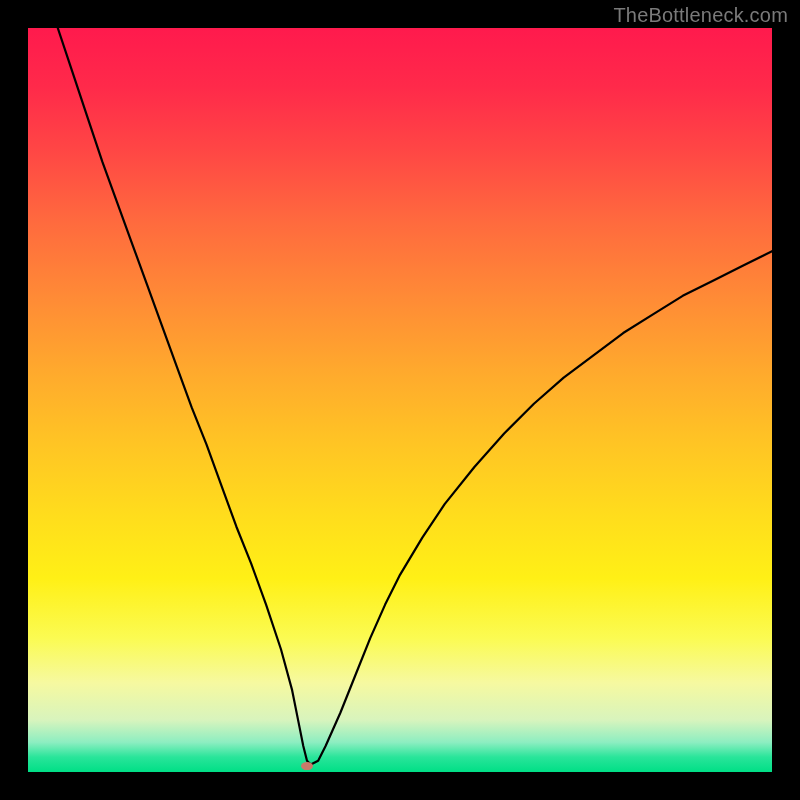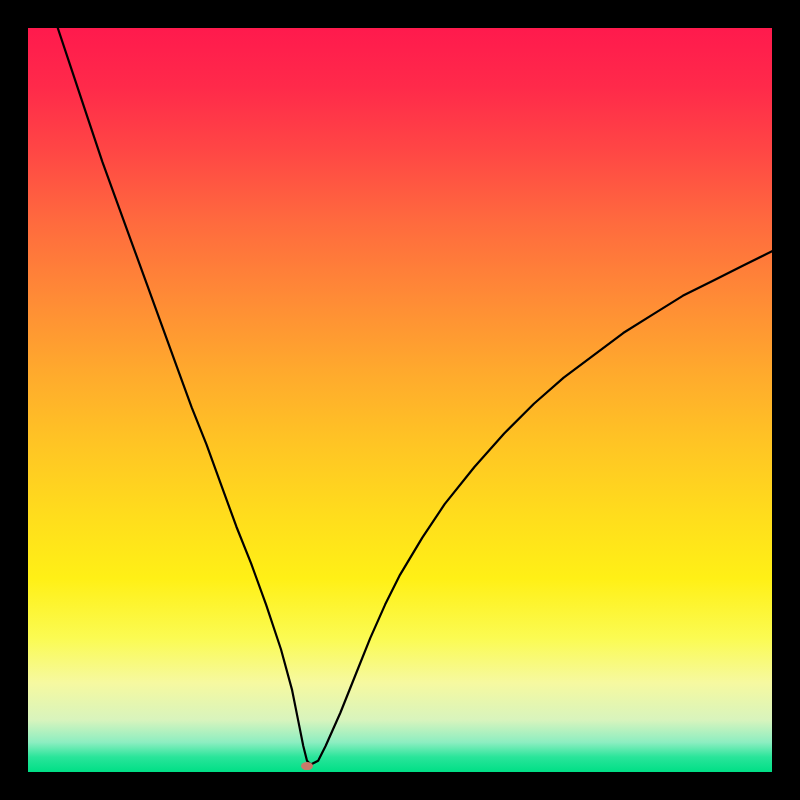--- a/index.html
+++ b/index.html
@@ -59,20 +59,21 @@
   }
   svg.curve {
     position: absolute;
     inset: 0;
   }
 </style>
 </head>
 <body>
 
 <div class="frame">
+  <div class="watermark">TheBottleneck.com</div>
   <div class="plot-area">
     <div class="gradient-bg"></div>
     <svg class="curve" viewBox="0 0 744 744" preserveAspectRatio="none">
       <path id="curve-path" fill="none" stroke="#000" stroke-width="2.2" stroke-linejoin="round" stroke-linecap="round" d="M29.76 0.00 L44.64 44.64 L59.52 89.28 L74.40 133.92 L89.28 174.84 L104.16 215.76 L119.04 256.68 L133.92 297.60 L148.80 338.52 L163.68 379.44 L178.56 416.64 L193.44 457.56 L208.32 498.48 L223.20 535.68 L238.08 576.60 L252.96 621.24 L264.12 662.16 L271.56 699.36 L275.28 717.96 L279.00 732.84 L282.72 736.56 L290.16 732.84 L297.60 717.96 L312.48 684.48 L327.36 647.28 L342.24 610.08 L357.12 576.60 L372.00 546.84 L394.32 509.64 L416.64 476.16 L446.40 438.96 L476.16 405.48 L505.92 375.72 L535.68 349.68 L565.44 327.36 L595.20 305.04 L624.96 286.44 L654.72 267.84 L684.48 252.96 L714.24 238.08 L744.00 223.20"></path>
       <ellipse id="marker-dot" fill="#c97a6a" cx="279.00" cy="738.05" rx="6" ry="4"></ellipse>
     </svg>
   </div>
 </div>
 
 </body></html>

